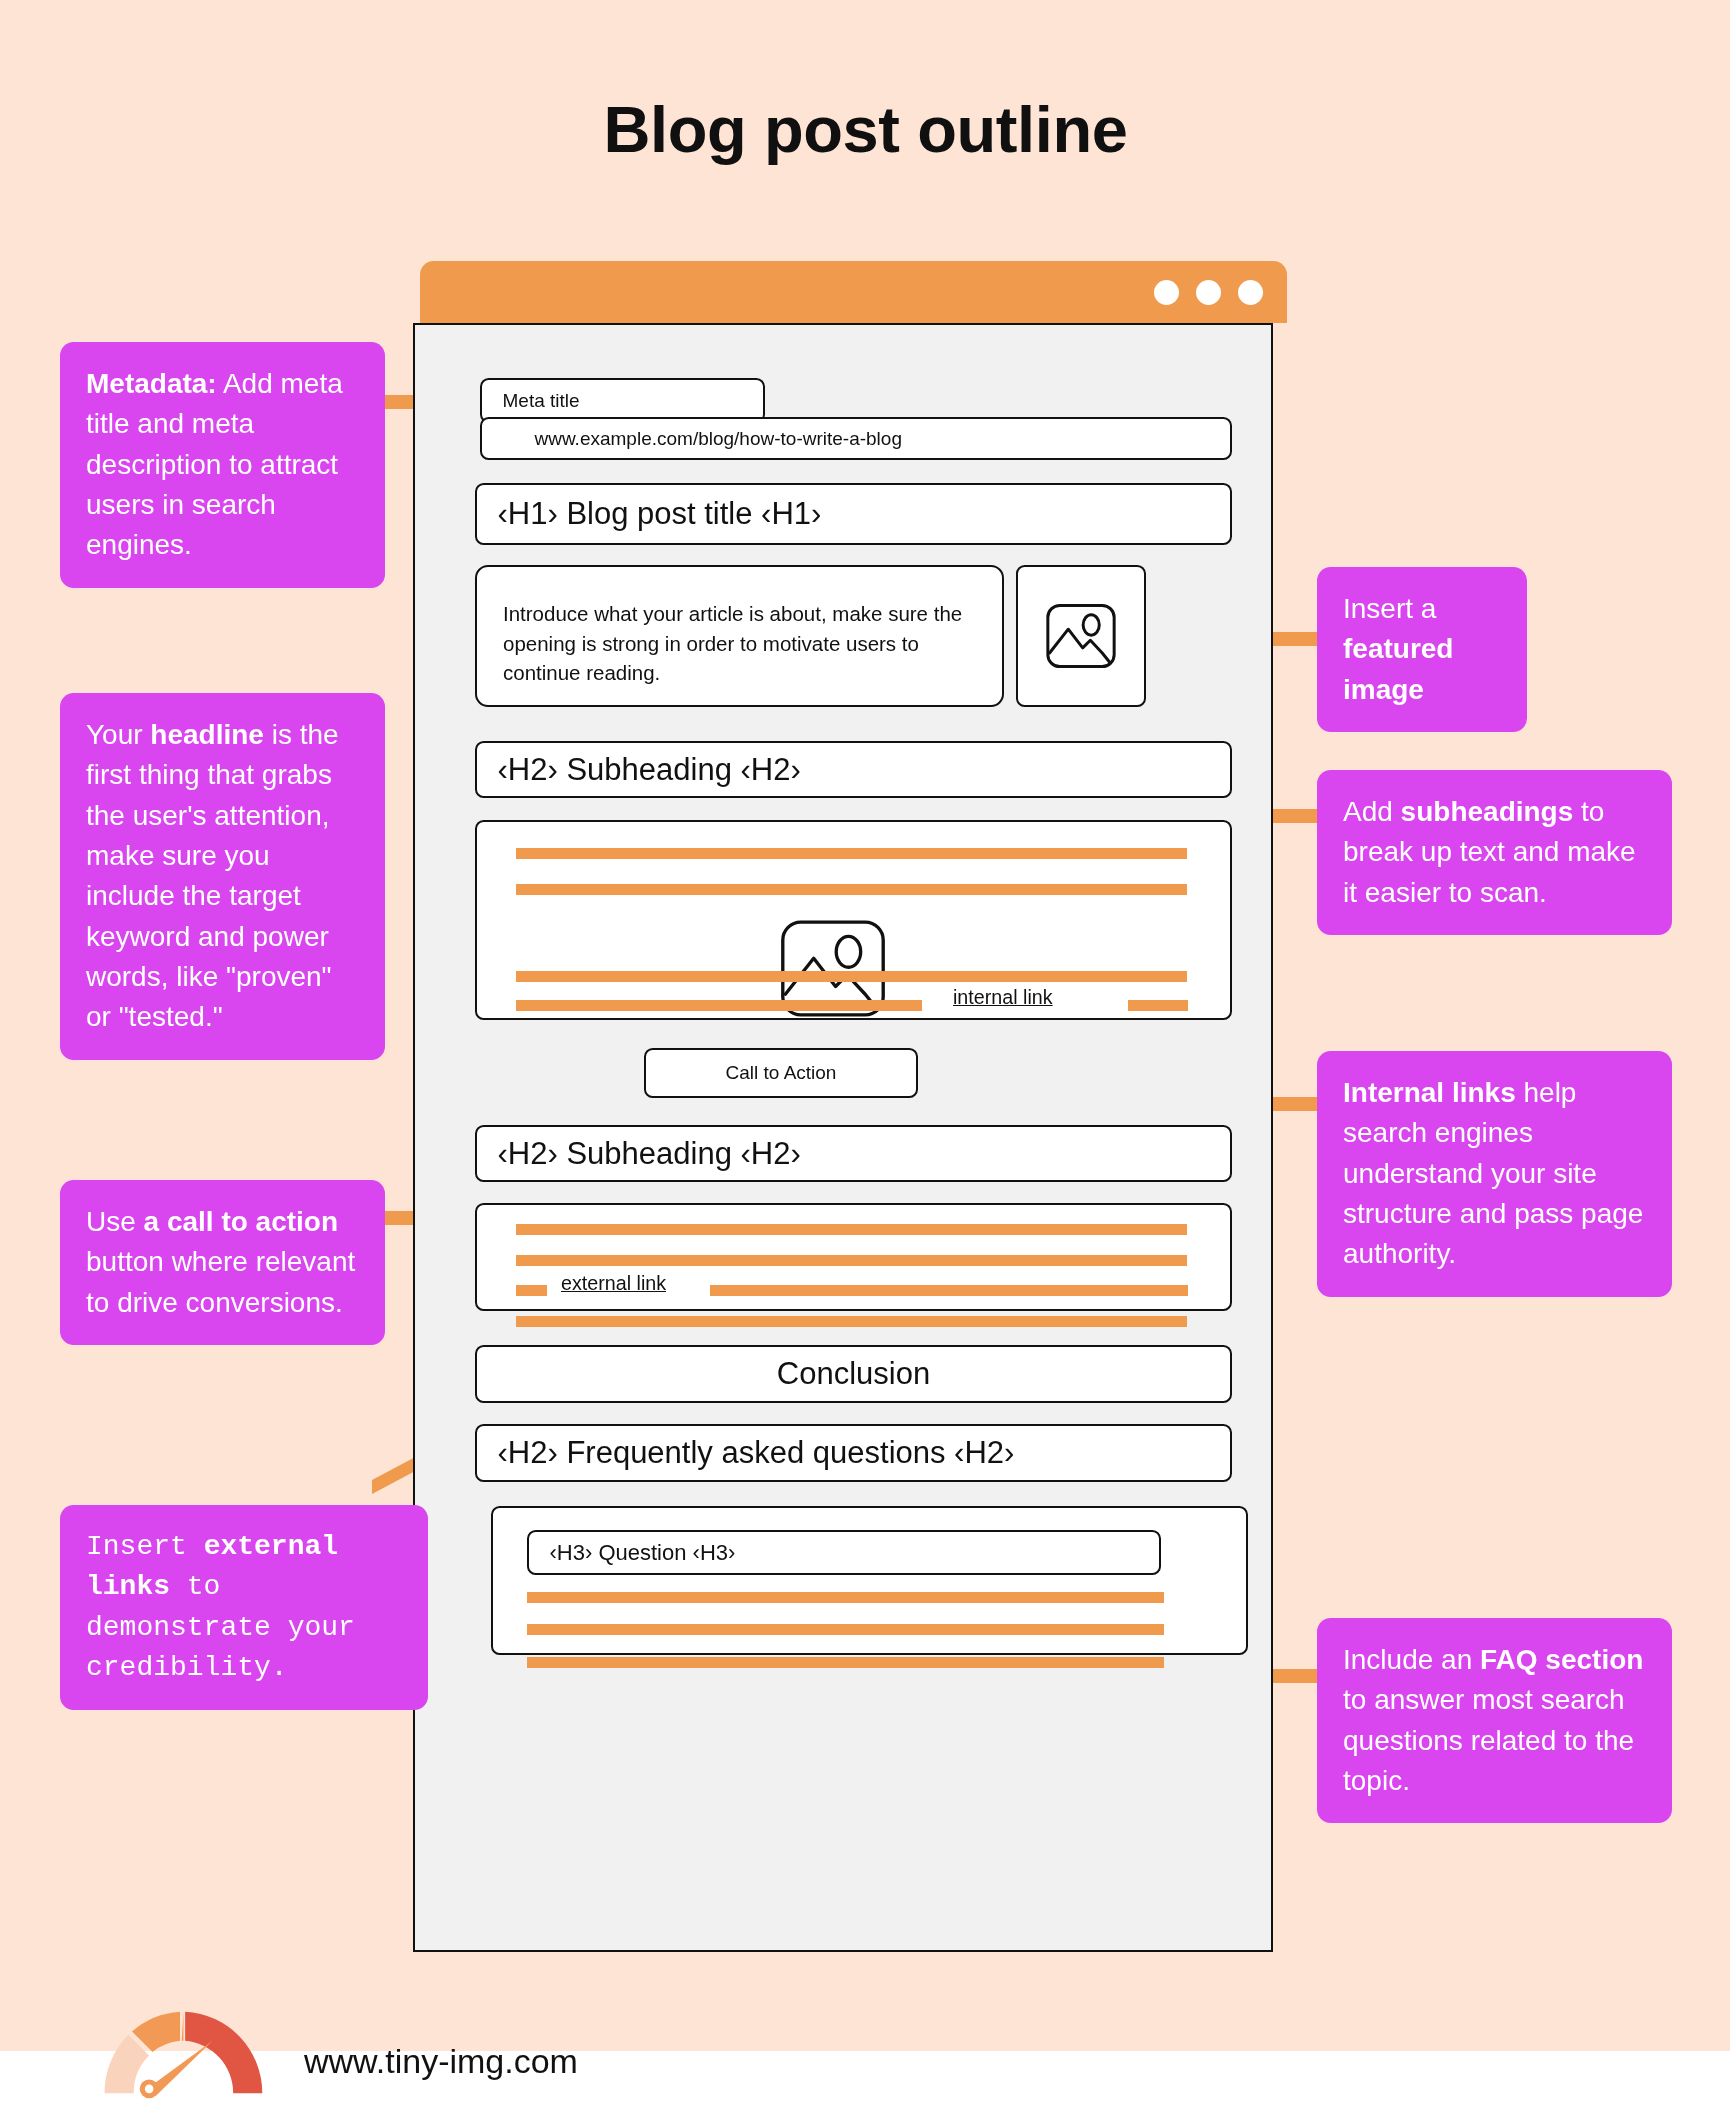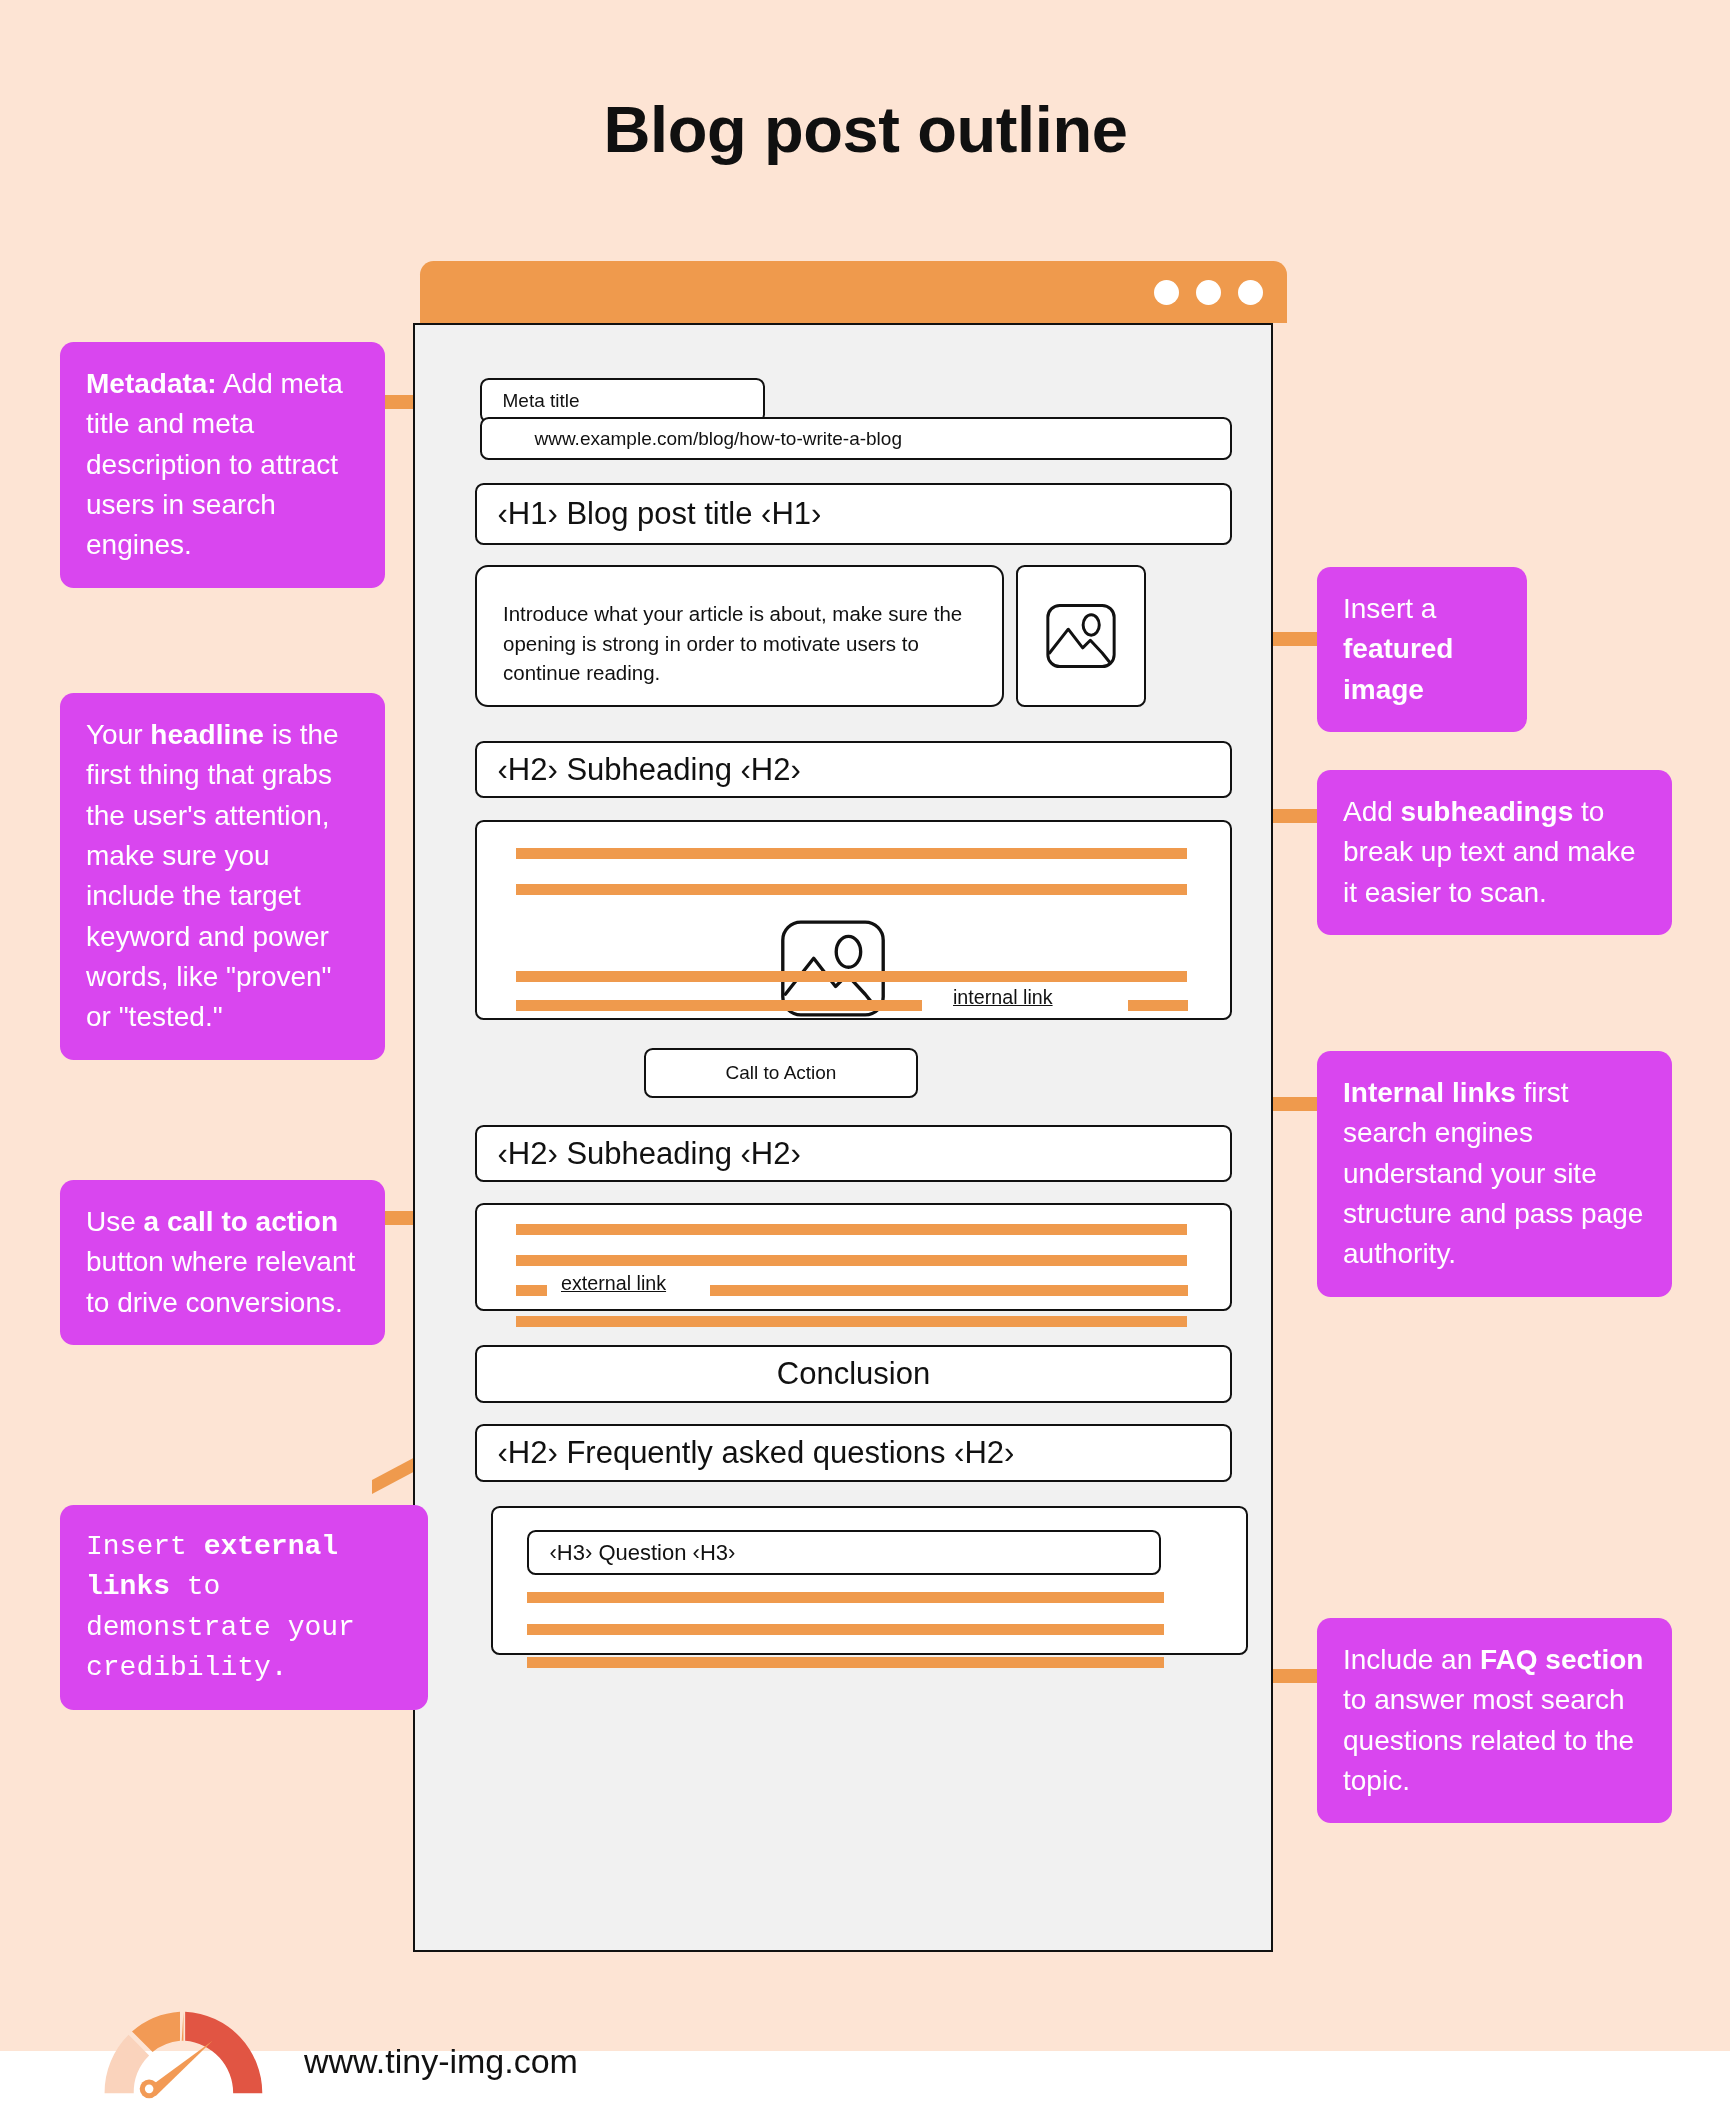--- a/index.html
+++ b/index.html
@@ -300,21 +300,21 @@
 
   <div class="callout" style="left:1317px; top:567px; width:210px;">
     <span>Insert a </span><b>featured image</b>
   </div>
 
   <div class="callout" style="left:1317px; top:770px; width:355px;">
     <span>Add </span><b>subheadings</b><span> to break up text and make it easier to scan.</span>
   </div>
 
   <div class="callout" style="left:1317px; top:1051px; width:355px;">
-    <b>Internal links</b><span> first search engines understand your site structure and pass page authority.</span>
+    <b>Internal links</b><span> help search engines understand your site structure and pass page authority.</span>
   </div>
 
   <div class="callout" style="left:1317px; top:1618px; width:355px;">
     <span>Include an </span><b>FAQ section</b><span> to answer most search questions related to the topic.</span>
   </div>
 
   <svg class="logo" viewBox="0 0 210 140">
 
     <path d="M10 125 A95 95 0 0 1 38 57 L62 81 A61 61 0 0 0 44 125 Z" fill="#FAD3BC"></path>
     <path d="M42 53 A95 95 0 0 1 98 30 L98 64 A61 61 0 0 0 66 77 Z" fill="#F29A55"></path>

